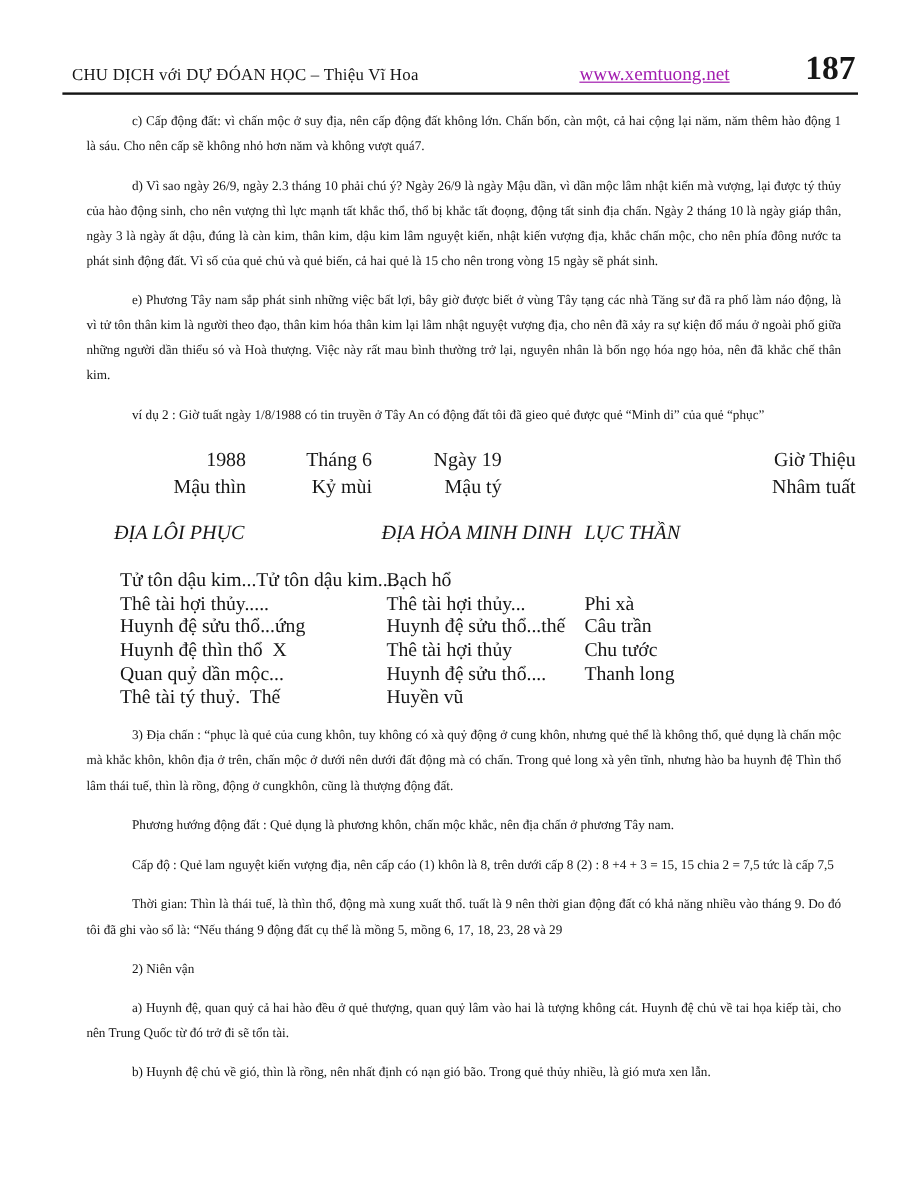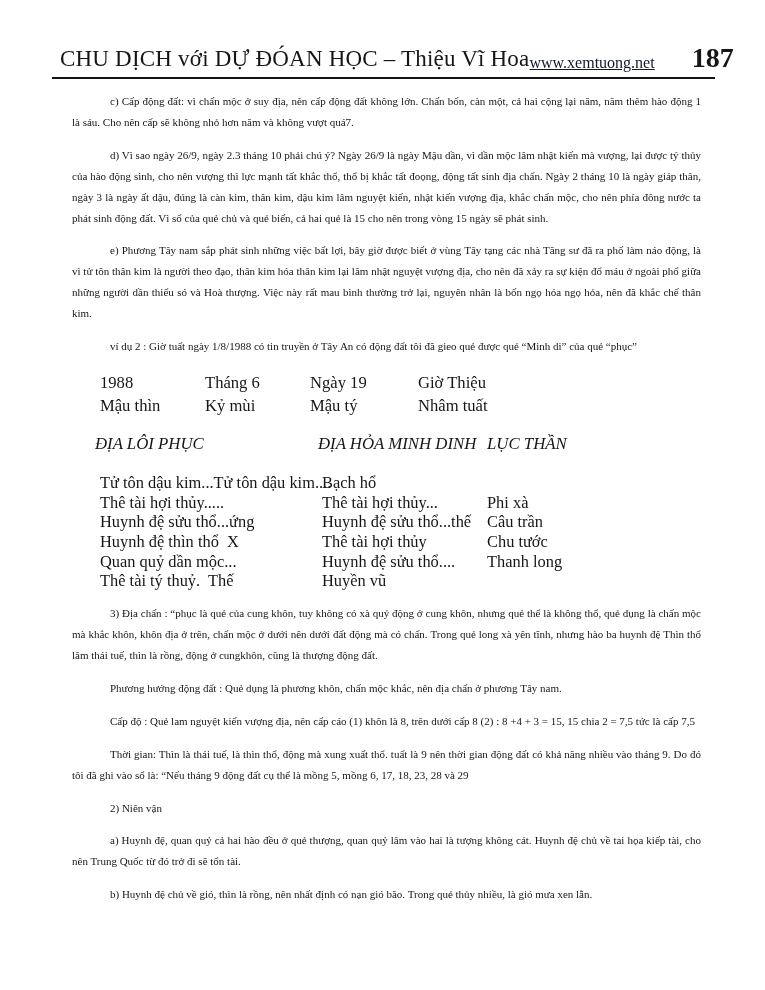--- a/index.html
+++ b/index.html
@@ -11,22 +11,22 @@
   .page {
     box-sizing:border-box;
     width:765px; height:990px;
     background:#ffffff;
     color:#161616;
     padding:44px 52px 0 60px;
     overflow:hidden;
   }
   
   .hdr { display:flex; align-items:flex-end; }
-  .hdr-title { flex:1; font-size:23px; letter-spacing:0.2px; white-space:nowrap;text-align:center; }
-  .hdr-site { font-size:16px; text-decoration:underline; margin-right:26px; color:#0f172a; }
+  .hdr-title { flex:1; font-size:14px; letter-spacing:0.2px; white-space:nowrap; }
+  .hdr-site { font-size:16px; text-decoration:underline; margin-right:52px; color:#a21caf; }
   .hdr-page { font-size:28px; font-weight:bold; line-height:1;margin-left:11px; }
   .rule { height:2px; background:#141414; margin:5px -2px 0 -8px; }
 
   
   .content { margin-top:9px; }
   p.para {
     margin:12px;
     font-size:11px;
     line-height:20.9px;
     text-align:justify;
@@ -36,21 +36,21 @@
 
   
   .date-table { margin-top:14px; }
   .date-row {
     display:grid;
     grid-template-columns:105px 105px 108px auto;
     margin-left:40px;
     font-size:16.6px;
     line-height:23px;
   }
-  .date-row span { white-space:pre; }
+  .date-row span { white-space:pre;text-align:right; }
 
   
   .hex-head {
     display:grid;
     grid-template-columns:223px 169px auto;
     margin-left:35px;
     margin-top:17px;
     font-size:16.8px;
     line-height:20px;
     font-style:italic;

